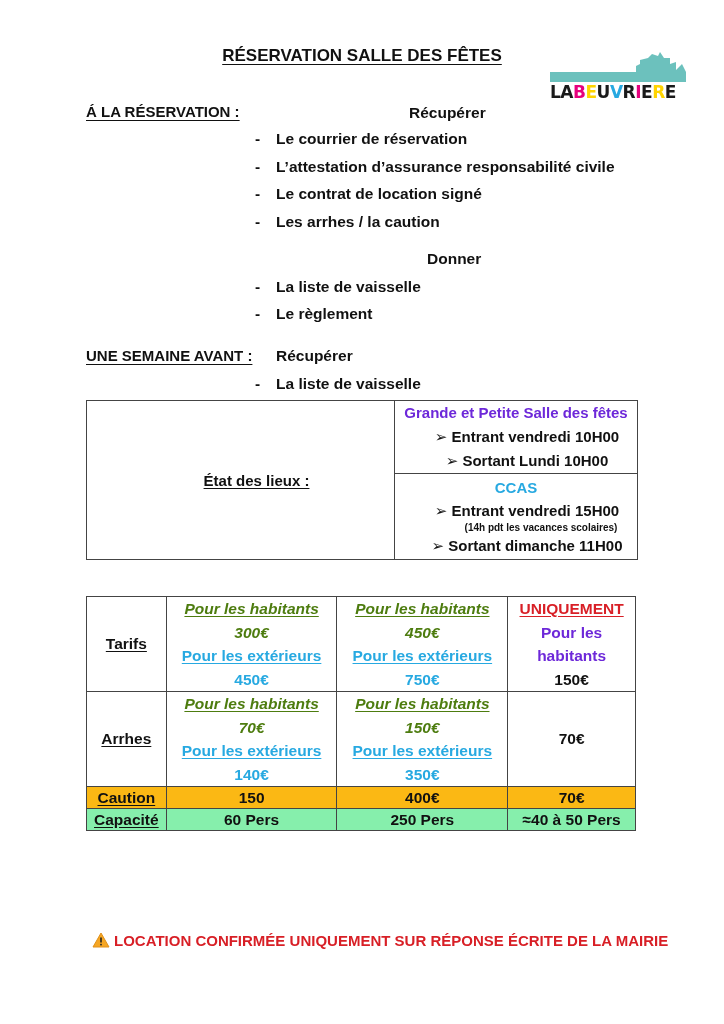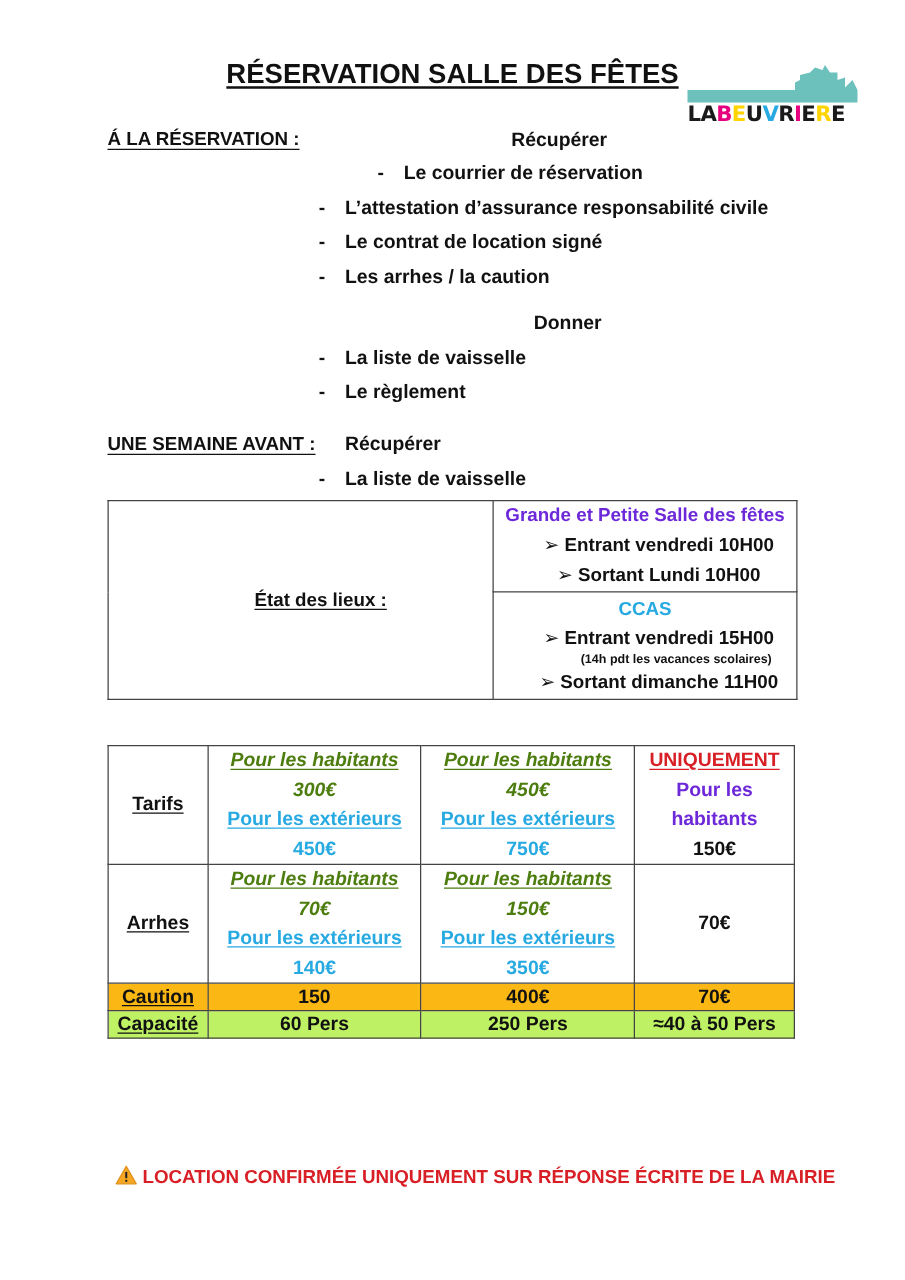--- a/index.html
+++ b/index.html
@@ -1,21 +1,21 @@
 <!DOCTYPE html>
 <html><head>
 <meta charset="utf-8">
 <style>
   html, body { margin: 0; padding: 0; background: #ffffff; }
   body { width: 724px; height: 1024px; position: relative; overflow: hidden;
          font-family: "Liberation Sans", "DejaVu Sans", sans-serif; color: #111; }
   .abs { position: absolute; }
   .u { text-decoration: underline; text-underline-offset: 2px; }
 
-  .title { left: 0; width: 724px; top: 46px; text-align: center; font-size: 22px; font-weight: bold; text-decoration: underline; text-underline-offset: 3px; }
+  .title { left: 0; width: 724px; top: 46px; text-align: center; font-size: 17px; font-weight: bold; text-decoration: underline; text-underline-offset: 3px; }
 
   .logo { left: 548px; top: 50px; width: 140px; height: 52px; }
   .logo-text { position: absolute; left: 2px; top: 32px; font-size: 17px; font-weight: 900; letter-spacing: -0.5px; font-family: "DejaVu Sans", sans-serif; }
 
   .section-label { font-size: 15px; font-weight: bold; text-decoration: underline; text-underline-offset: 3px; }
   .center-head { font-size: 15.5px; font-weight: bold; }
   .item { left: 255px; font-size: 15.5px; font-weight: bold; white-space: nowrap; }
   .item .dash { display: inline-block; width: 21px; }
 
   table { border-collapse: collapse; position: absolute; }
@@ -27,21 +27,21 @@
   .cyan  { color: #27a9e1; }
   .orange { color: #4d7c0f; font-style: italic; }
   .red { color: #d81f26; }
   .bullet-line { text-align: center; padding-left: 22px; white-space: nowrap; }
   .small { font-size: 10px; }
 
   .tarifs { left: 86px; top: 596px; width: 550px; }
   .tarifs td { font-size: 15.5px; line-height: 23.5px; }
   .tarifs .hdr { font-style: italic; }
   .row-caution td { background: #fbb814; line-height: 21px; }
-  .row-capacite td { background: #bef264; line-height: 21px; }
+  .row-capacite td { background: #86efac; line-height: 21px; }
 
   .warn { left: 92px; top: 932px; font-size: 15px; font-weight: bold; color: #d81f26; white-space: nowrap; }
   .warn-icon { display: inline-block; vertical-align: -2px; margin-right: 4px; }
 </style>
 </head>
 <body>
 
 <div class="abs title">RÉSERVATION SALLE DES FÊTES</div>
 
 <div class="abs logo">
@@ -49,21 +49,21 @@
     <path d="M2 22 L88 22 L88 16 L92 14 L92 10 L100 8 L104 4 L110 6 L112 2 L116 8 L122 8 L122 14 L128 12 L128 20 L134 14 L138 22 L138 32 L2 32 Z" fill="#6cc1bd"></path>
   </svg>
   <div class="logo-text">
     <span style="color:#1a1a1a">LA</span><span style="color:#e6007e">B</span><span style="color:#ffd400">E</span><span style="color:#1a1a1a">U</span><span style="color:#27a9e1">V</span><span style="color:#1a1a1a">R</span><span style="color:#e6007e">I</span><span style="color:#1a1a1a">E</span><span style="color:#ffd400">R</span><span style="color:#1a1a1a">E</span>
   </div>
 </div>
 
 <div class="abs section-label" style="left:86px; top:103px;">Á LA RÉSERVATION :</div>
 <div class="abs center-head" style="left:409px; top:104px;">Récupérer</div>
 
-<div class="abs item" style="top:130px;margin-left:47px;"><span class="dash">-</span><span>Le courrier de réservation</span></div>
+<div class="abs item" style="top:130px;"><span class="dash">-</span><span>Le courrier de réservation</span></div>
 <div class="abs item" style="top:158px;"><span class="dash">-</span><span>L’attestation d’assurance responsabilité civile</span></div>
 <div class="abs item" style="top:185px;"><span class="dash">-</span><span>Le contrat de location signé</span></div>
 <div class="abs item" style="top:213px;"><span class="dash">-</span><span>Les arrhes / la caution</span></div>
 
 <div class="abs center-head" style="left:427px; top:250px;">Donner</div>
 <div class="abs item" style="top:278px;"><span class="dash">-</span><span>La liste de vaisselle</span></div>
 <div class="abs item" style="top:305px;"><span class="dash">-</span><span>Le règlement</span></div>
 
 <div class="abs section-label" style="left:86px; top:347px;">UNE SEMAINE AVANT :</div>
 <div class="abs center-head" style="left:276px; top:347px;">Récupérer</div>

